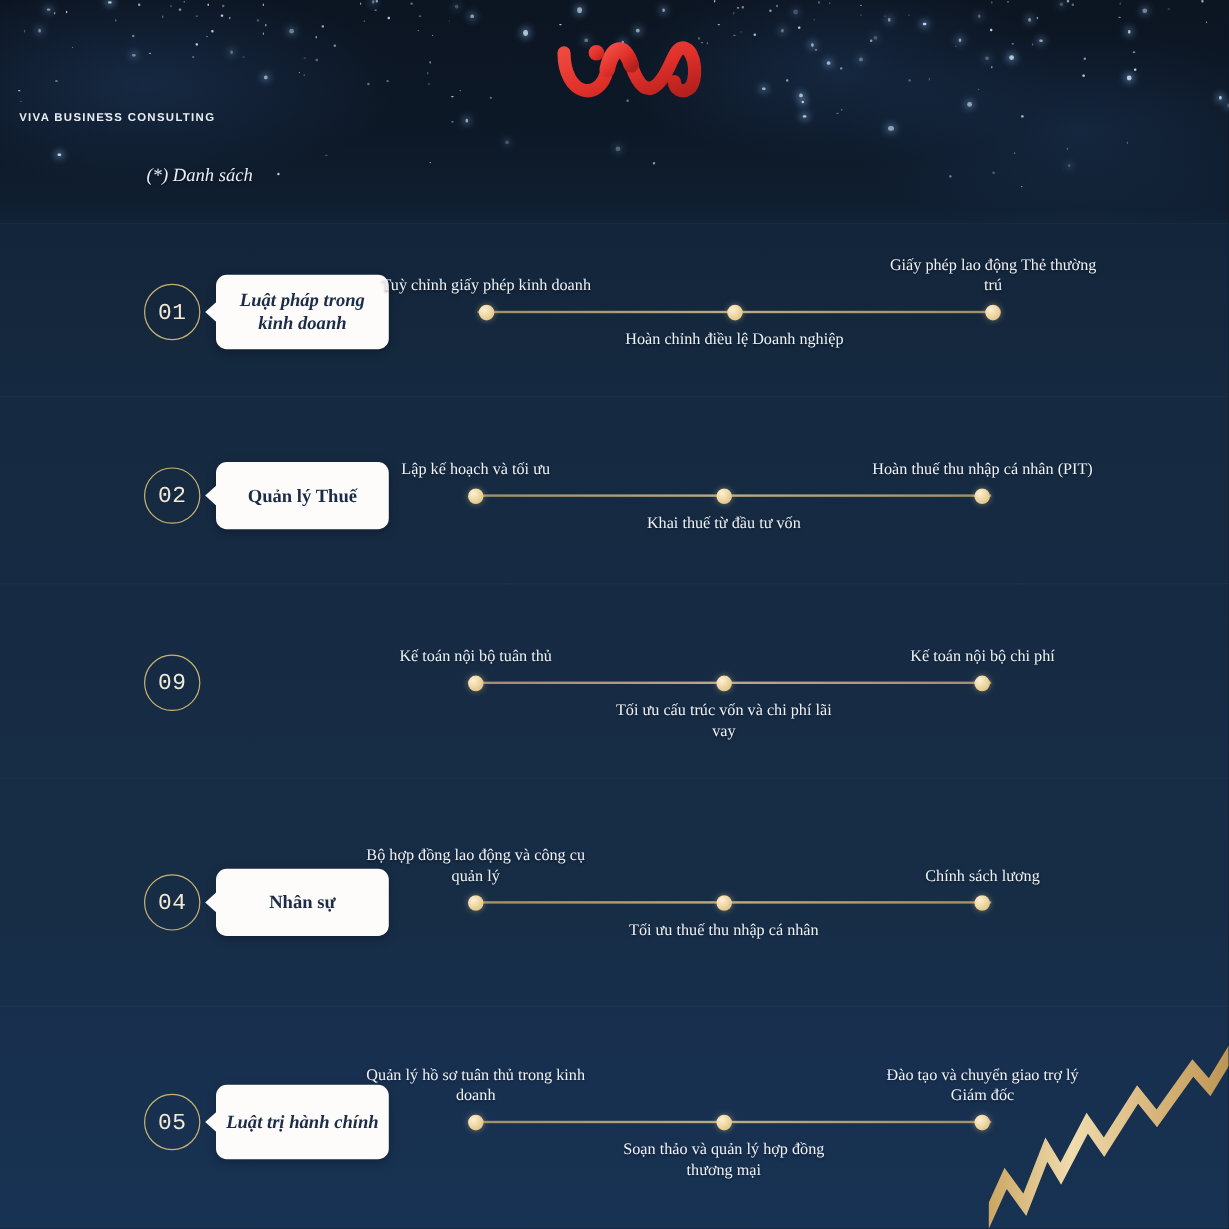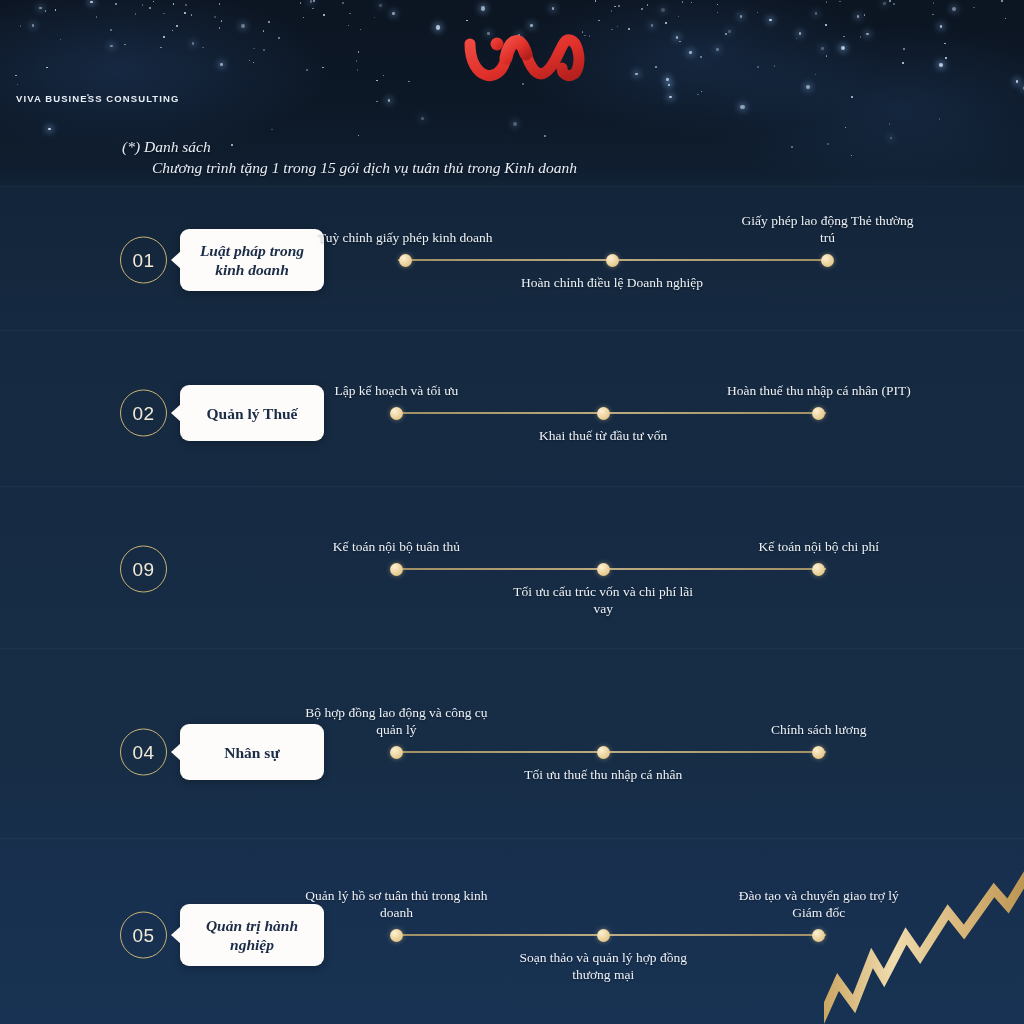--- a/index.html
+++ b/index.html
@@ -107,21 +107,21 @@
   .badge {
     position: absolute;
     left: 120px;
     top: 50%;
     transform: translateY(-50%);
     width: 47px;
     height: 47px;
     border-radius: 50%;
     border: 1.4px solid #c9b373;
     color: #f2ead6;
-    font-family: Liberation Sans, sans-serif;
+    font-family: Liberation Mono, monospace;
     font-size: 19px;
     letter-spacing: 0.5px;
     display: flex;
     align-items: center;
     justify-content: center;
     box-sizing: border-box;
   }
 
   .card {
     position: absolute;
@@ -408,21 +408,20 @@
       <path d="M8 16 C8 52 38 58 44 30 C48 10 58 8 64 26 C70 44 78 52 88 40
                C98 28 100 10 108 12 C118 14 120 40 112 46 C106 50 100 46 100 40" fill="none" stroke="url(#rg)" stroke-width="11" stroke-linecap="round"></path>
       <path d="M44 30 C48 10 58 8 64 26" fill="none" stroke="url(#rg)" stroke-width="13" stroke-linecap="round"></path>
       <circle cx="35" cy="16" r="6.5" fill="url(#rg)"></circle>
     </svg>
     <div class="logo-text">VIVA BUSINESS CONSULTING</div>
   </div>
 
   <div class="caption">
     <div class="line1">(*) Danh sách</div>
-    <div class="line2">Chương trình tặng 1 trong 15 gói dịch vụ tuân thủ trong Kinh doanh</div>
   </div>
 
   <div id="rows">
       <div class="row" style="top: 195px;">
         <div class="badge">01</div>
         <div class="card tall">Luật pháp trong kinh doanh</div>
         <div class="timeline">
           <div class="tl-line"></div>
           <div class="tl-dot" style="left: 3%;"></div>
           <div class="tl-label above" style="left: calc(3% - 95px);">Tuỳ chỉnh giấy phép kinh doanh</div>
@@ -465,21 +464,21 @@
           <div class="tl-dot" style="left: 1%;"></div>
           <div class="tl-label above" style="left: calc(1% - 95px);">Bộ hợp đồng lao động và công cụ quản lý</div>
           <div class="tl-dot" style="left: 48%;"></div>
           <div class="tl-label below" style="left: calc(48% - 95px);">Tối ưu thuế thu nhập cá nhân</div>
           <div class="tl-dot" style="left: 97%;"></div>
           <div class="tl-label above" style="left: calc(97% - 95px);">Chính sách lương</div>
         </div>
       </div>
       <div class="row" style="top: 870px;">
         <div class="badge">05</div>
-        <div class="card tall">Quản trị hành nghiệp</div>
+        <div class="card tall">Luật trị hành chính</div>
         <div class="timeline">
           <div class="tl-line"></div>
           <div class="tl-dot" style="left: 1%;"></div>
           <div class="tl-label above" style="left: calc(1% - 95px);">Quản lý hồ sơ tuân thủ trong kinh doanh</div>
           <div class="tl-dot" style="left: 48%;"></div>
           <div class="tl-label below" style="left: calc(48% - 95px);">Soạn thảo và quản lý hợp đồng thương mại</div>
           <div class="tl-dot" style="left: 97%;"></div>
           <div class="tl-label above" style="left: calc(97% - 95px);">Đào tạo và chuyển giao trợ lý Giám đốc</div>
         </div>
       </div>

